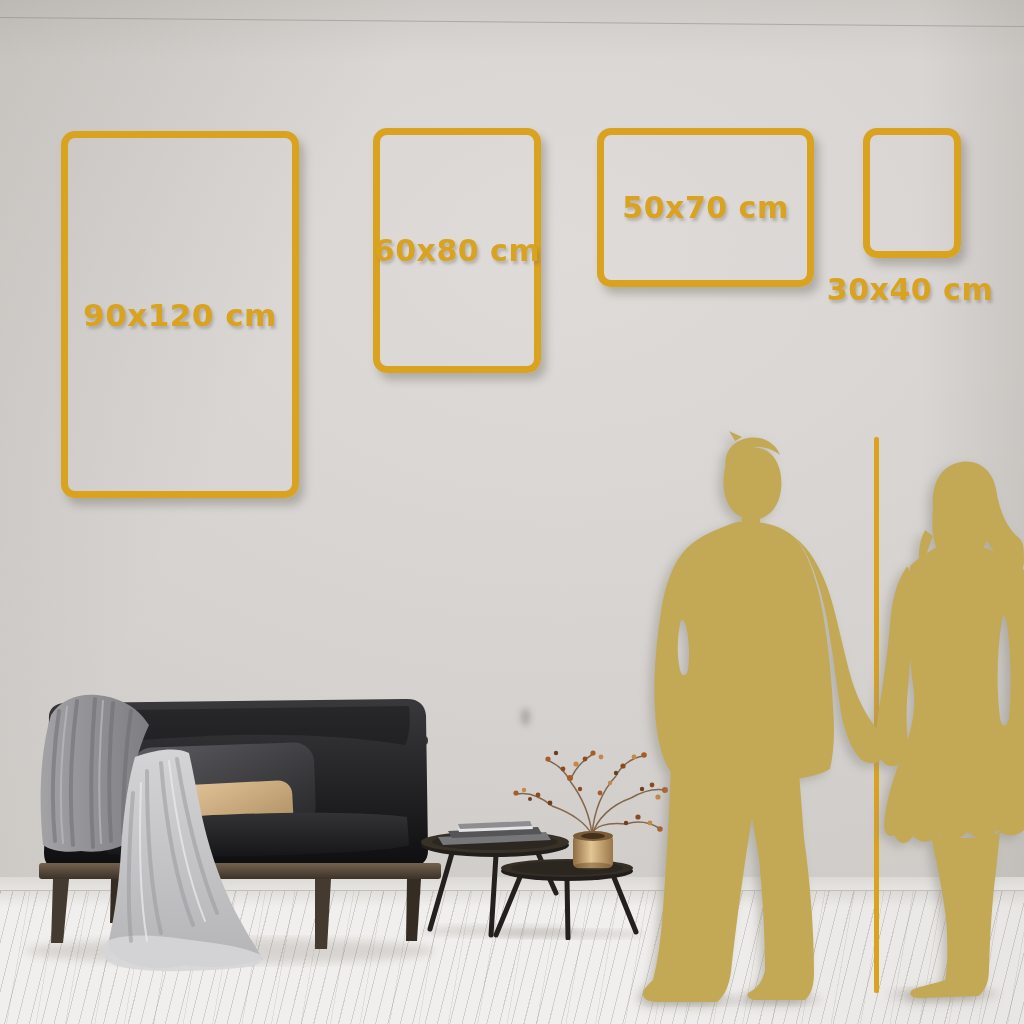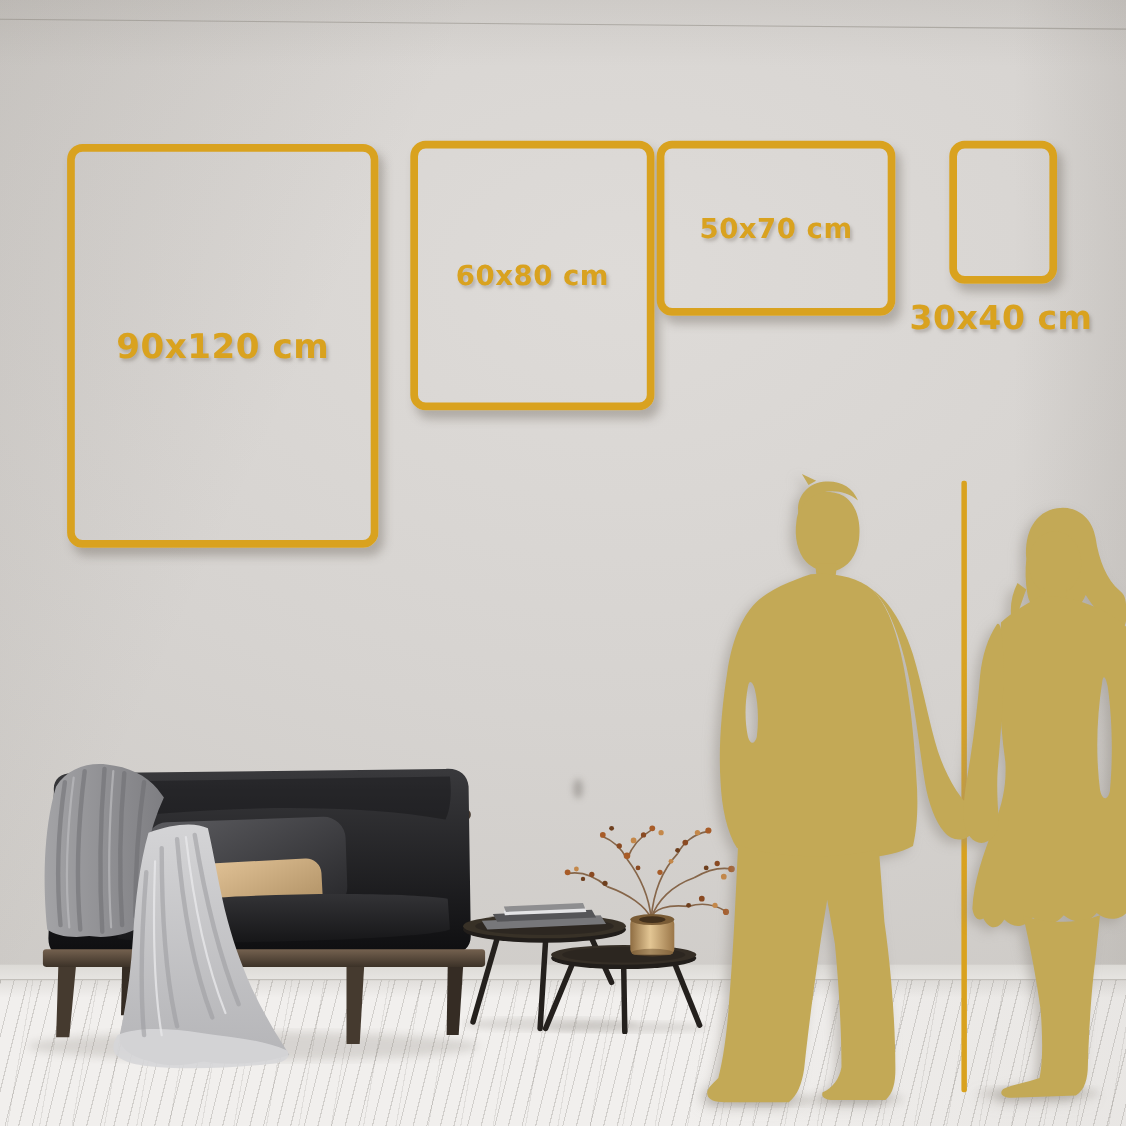--- a/index.html
+++ b/index.html
@@ -26,25 +26,25 @@
       repeating-linear-gradient(100deg, rgba(120,116,110,.14) 0 1px, rgba(0,0,0,0) 1px 29px),
       #f1efed;}
   #wall-smudge{left:521px;top:708px;width:9px;height:18px;border-radius:50%;
     background:rgba(105,100,94,.38);filter:blur(3px);}
   
   .frame{border:7px solid var(--gold);border-radius:14px;box-sizing:border-box;
     box-shadow:5px 7px 9px rgba(108,100,90,.38);
     display:flex;align-items:center;justify-content:center;}
   .size-label{color:var(--gold);font-weight:700;letter-spacing:.5px;
     text-shadow:2px 3px 3px rgba(115,107,96,.35);white-space:nowrap;}
-  #frame-90x120{left:61px;top:131px;width:283px;height:367px;}
-  #frame-60x80 {left:373px;top:128px;width:222px;height:245px;}
+  #frame-90x120{left:61px;top:131px;width:238px;height:367px;}
+  #frame-60x80 {left:373px;top:128px;width:168px;height:245px;}
   #frame-50x70 {left:597px;top:128px;width:217px;height:159px;}
   #frame-30x40 {left:863px;top:128px;width:98px;height:130px;}
-  #label-1{font-size:31px;} #label-2,#label-3{font-size:25px;text-align:right;}
+  #label-1{font-size:31px;} #label-2,#label-3{font-size:30px;text-align:right;}
   #label-4{left:815px;top:272px;width:190px;text-align:center;font-size:30px;}
   #height-label{left:790px;top:400px;width:174px;text-align:center;font-size:29px;}
   #height-line{left:874px;top:437px;width:5px;height:556px;background:var(--gold);
     border-radius:2px;}
   
   #sofa-svg{left:15px;top:693px;}
   #tables-svg{left:420px;top:745px;}
   #couple-svg{left:640px;top:428px;filter:drop-shadow(-5px 4px 5px rgba(150,144,136,.5));}
 </style>
 </head>

